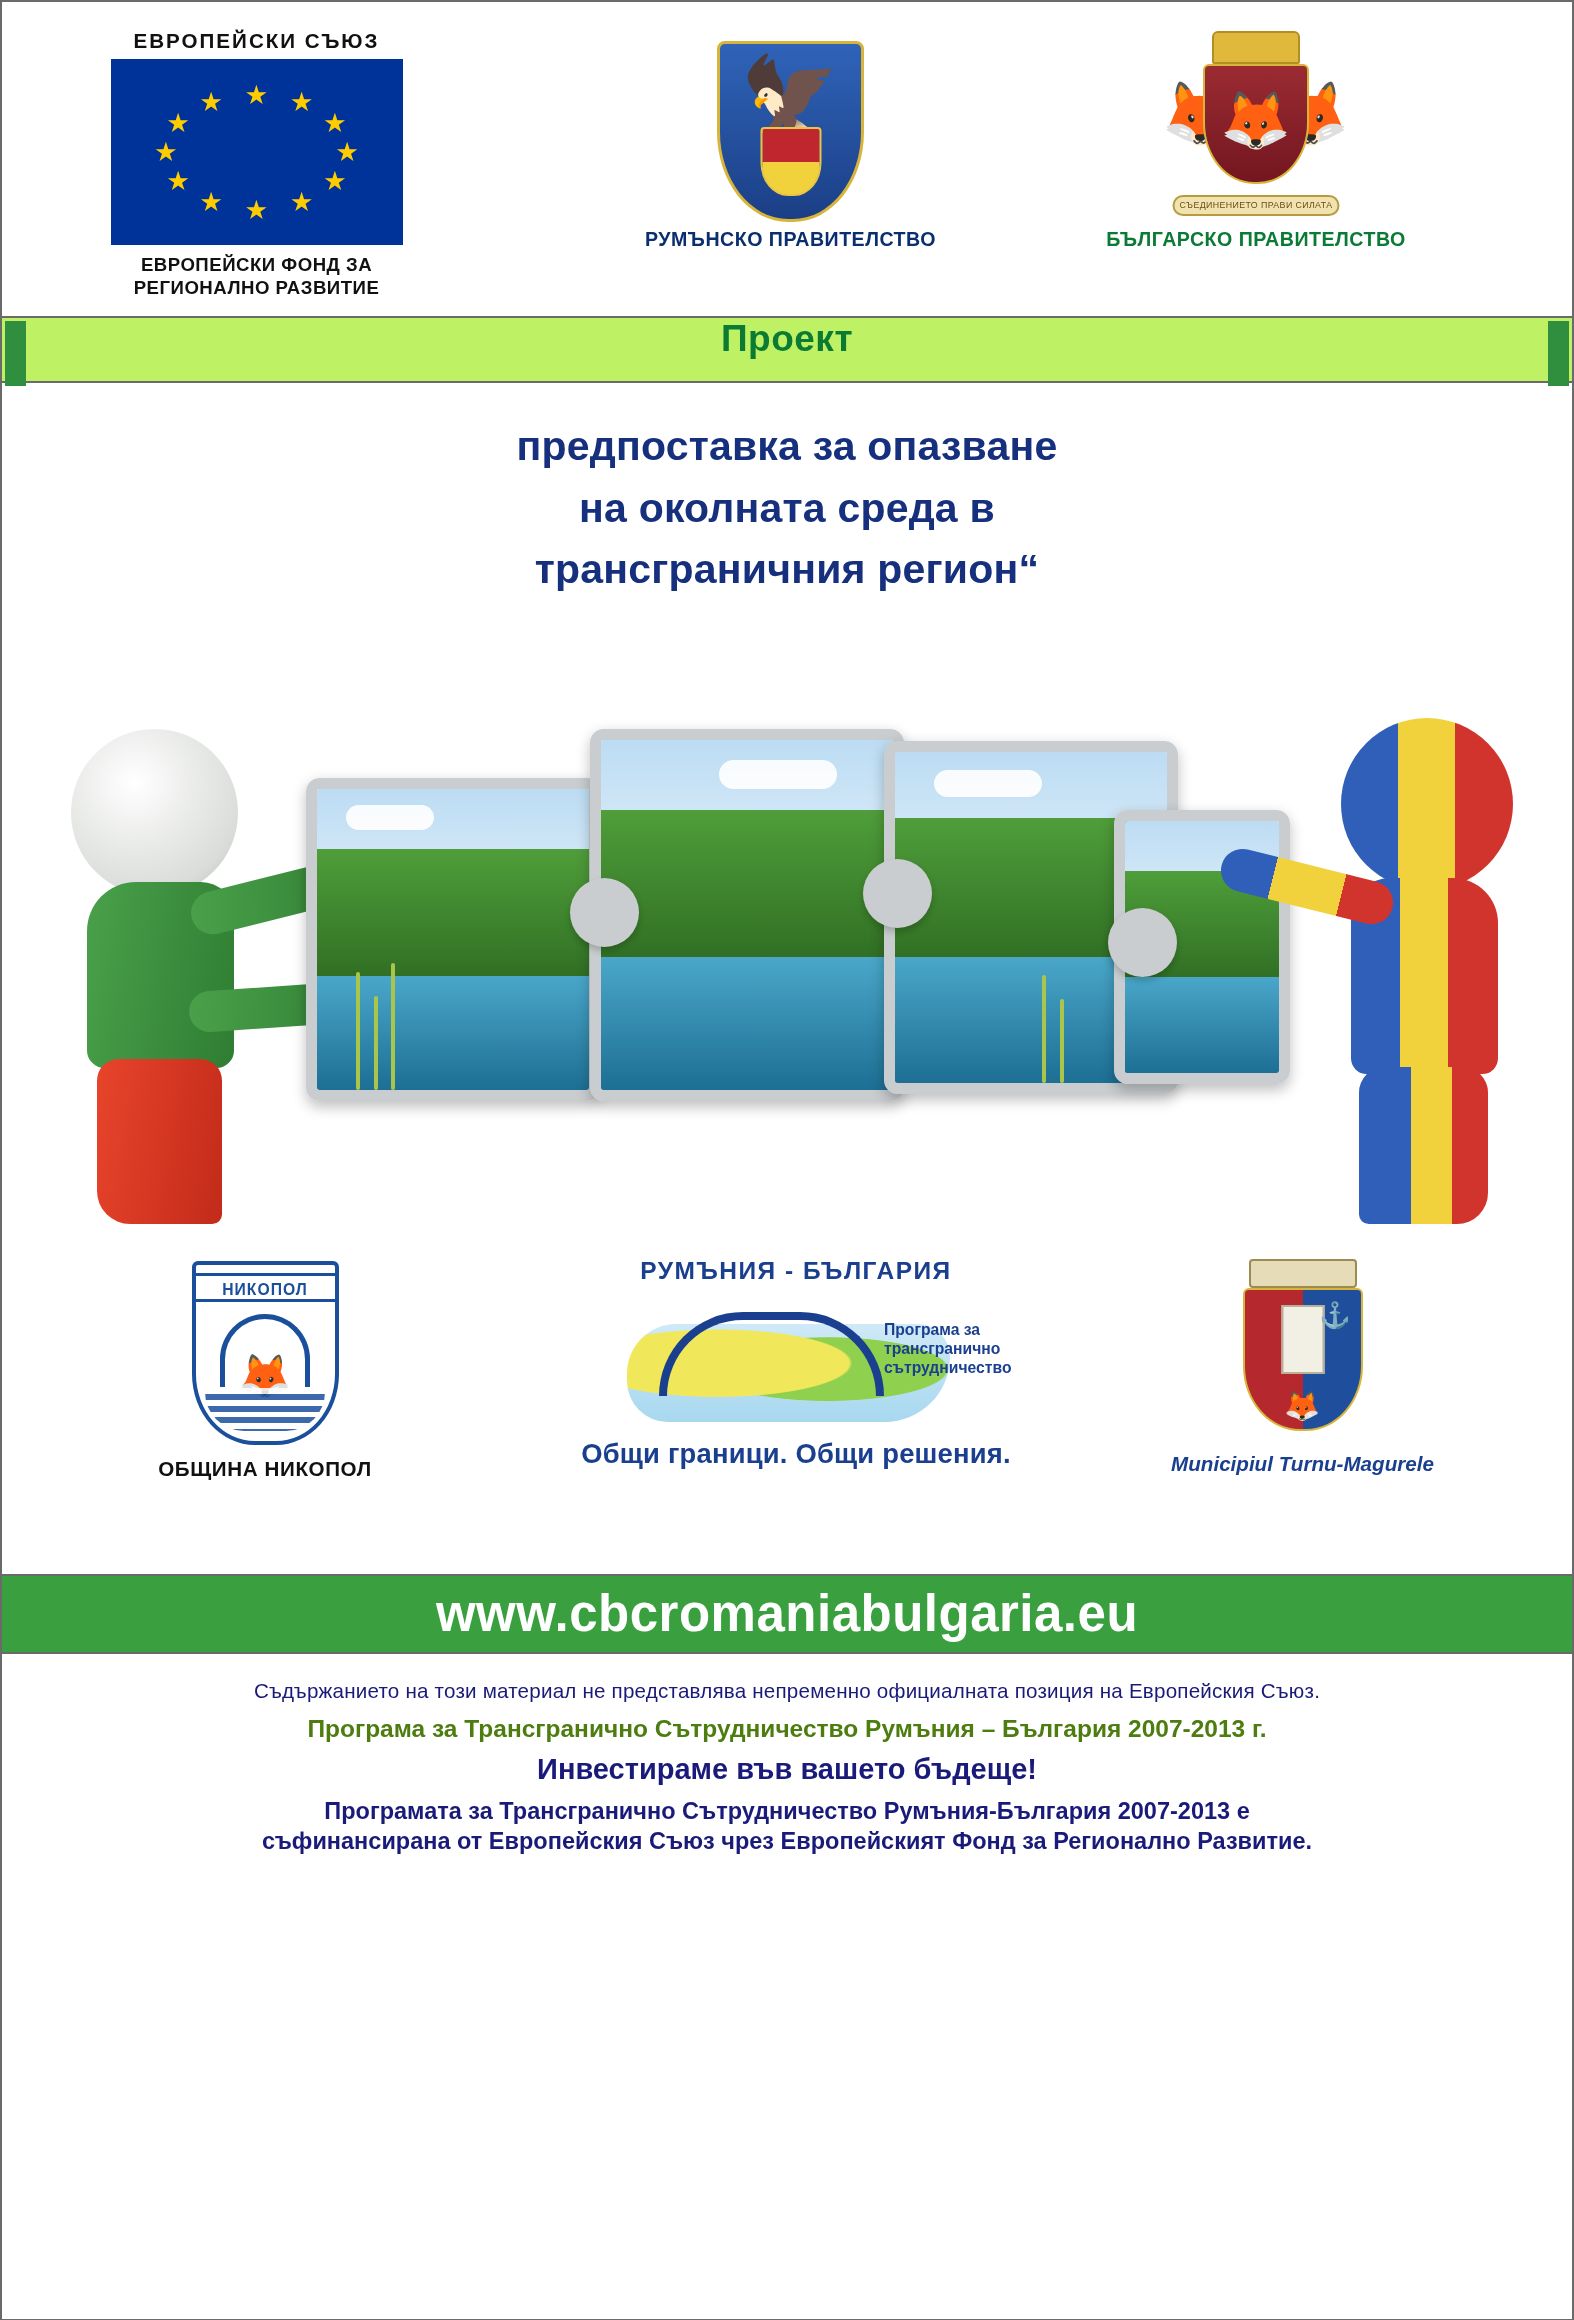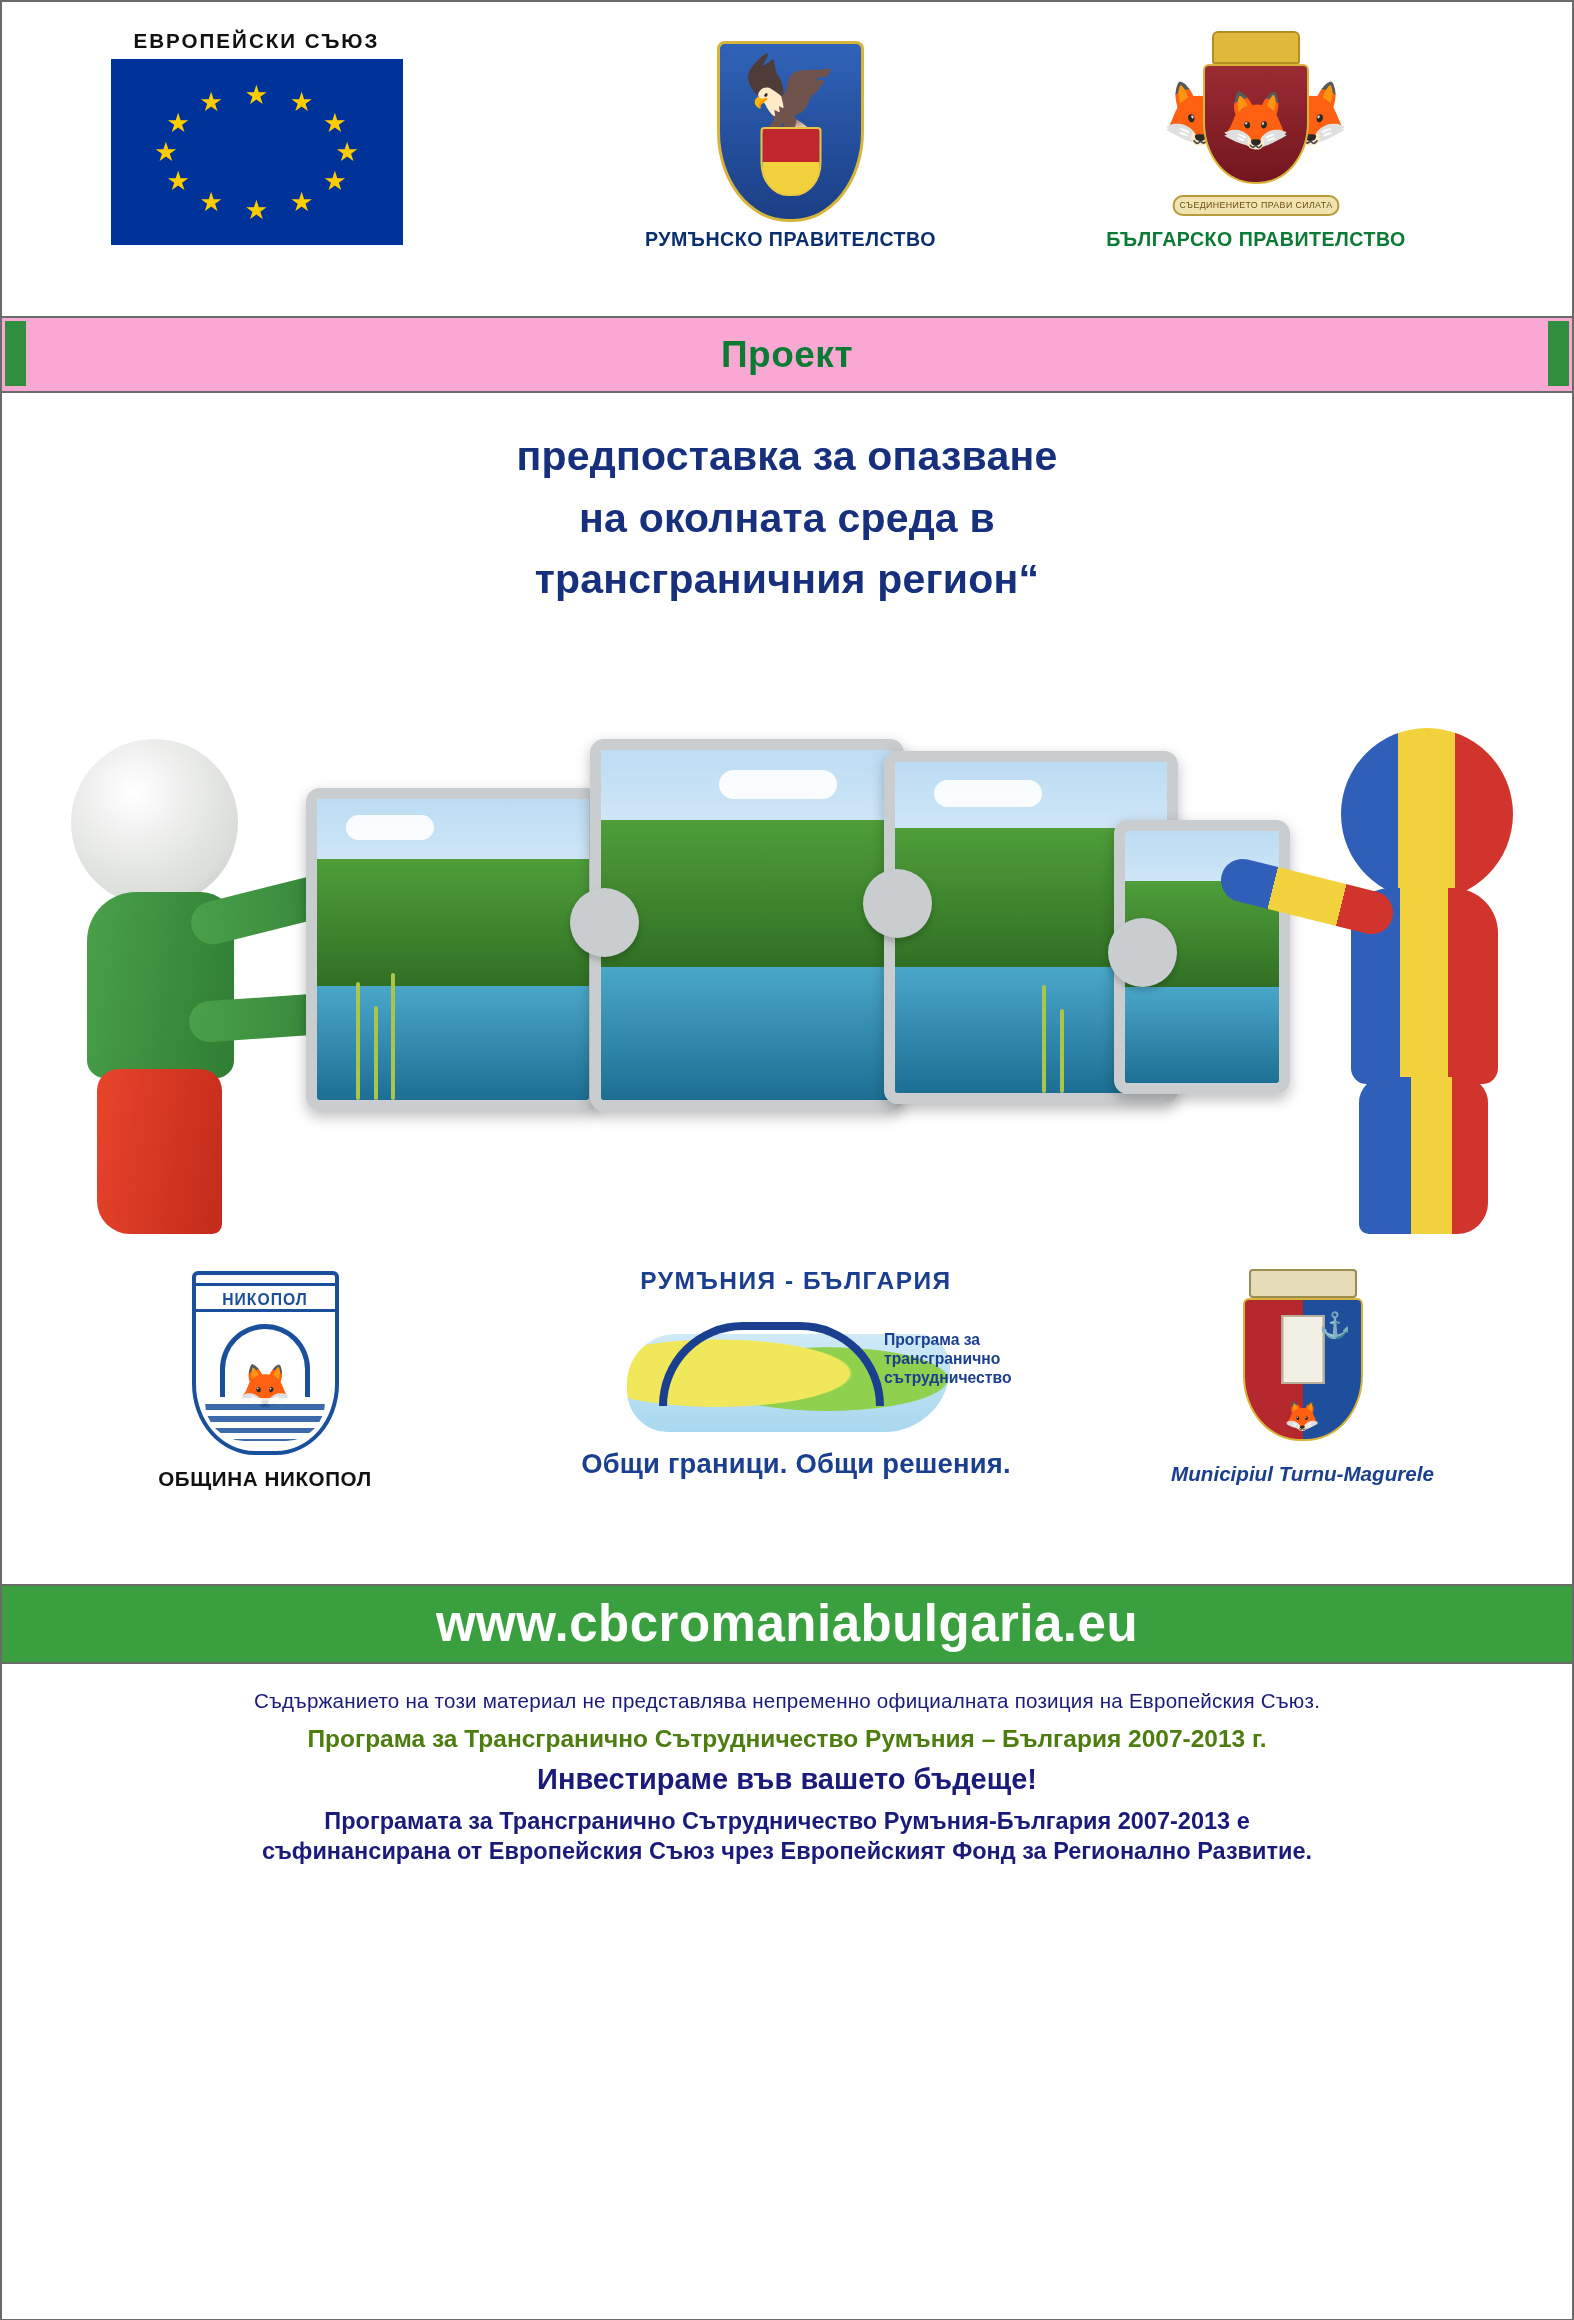--- a/index.html
+++ b/index.html
@@ -151,25 +151,24 @@
     color: #6a4e12;
     text-align: center;
     line-height: 17.6px;
     letter-spacing: 0.4px;
     overflow: hidden;
     white-space: nowrap;
   }
 
   
   .project-strip {
-    height: 75px;
-    background: #f9a8d4;
+    height: 65px;
+    background: #bef264;
     border-bottom: 2.9px solid #6a6a6a;
     display: flex;
-    align-items: center;
     justify-content: center;
   }
   .project-strip .label {
     font-size: 37px;
     font-weight: bold;
     color: #0b7a33;
     letter-spacing: 0.5px;
   }
   .strip-left-green {
     position: absolute;
@@ -544,20 +543,24 @@
           <span class="eu-star" style="left: 81%; top: 50%; color: rgb(255, 204, 0);">★</span>
           <span class="eu-star" style="left: 76.8468%; top: 65.5%; color: rgb(255, 204, 0);">★</span>
           <span class="eu-star" style="left: 65.5%; top: 76.8468%; color: rgb(255, 204, 0);">★</span>
           <span class="eu-star" style="left: 50%; top: 81%; color: rgb(255, 204, 0);">★</span>
           <span class="eu-star" style="left: 34.5%; top: 76.8468%; color: rgb(255, 204, 0);">★</span>
           <span class="eu-star" style="left: 23.1532%; top: 65.5%; color: rgb(255, 204, 0);">★</span>
           <span class="eu-star" style="left: 19%; top: 50%; color: rgb(255, 204, 0);">★</span>
           <span class="eu-star" style="left: 23.1532%; top: 34.5%; color: rgb(255, 204, 0);">★</span>
           <span class="eu-star" style="left: 34.5%; top: 23.1532%; color: rgb(255, 204, 0);">★</span>
         </div>
+      <div class="eu-sub">
+        <div>ЕВРОПЕЙСКИ ФОНД ЗА</div>
+        <div>РЕГИОНАЛНО РАЗВИТИЕ</div>
+      </div>
     </div>
 
     <div class="ro-block">
       <div class="shield-ro">
         <div class="eagle">🦅</div>
         <div class="inner"></div>
       </div>
       <div class="gov-caption ro-caption">РУМЪНСКО ПРАВИТЕЛСТВО</div>
     </div>
 

